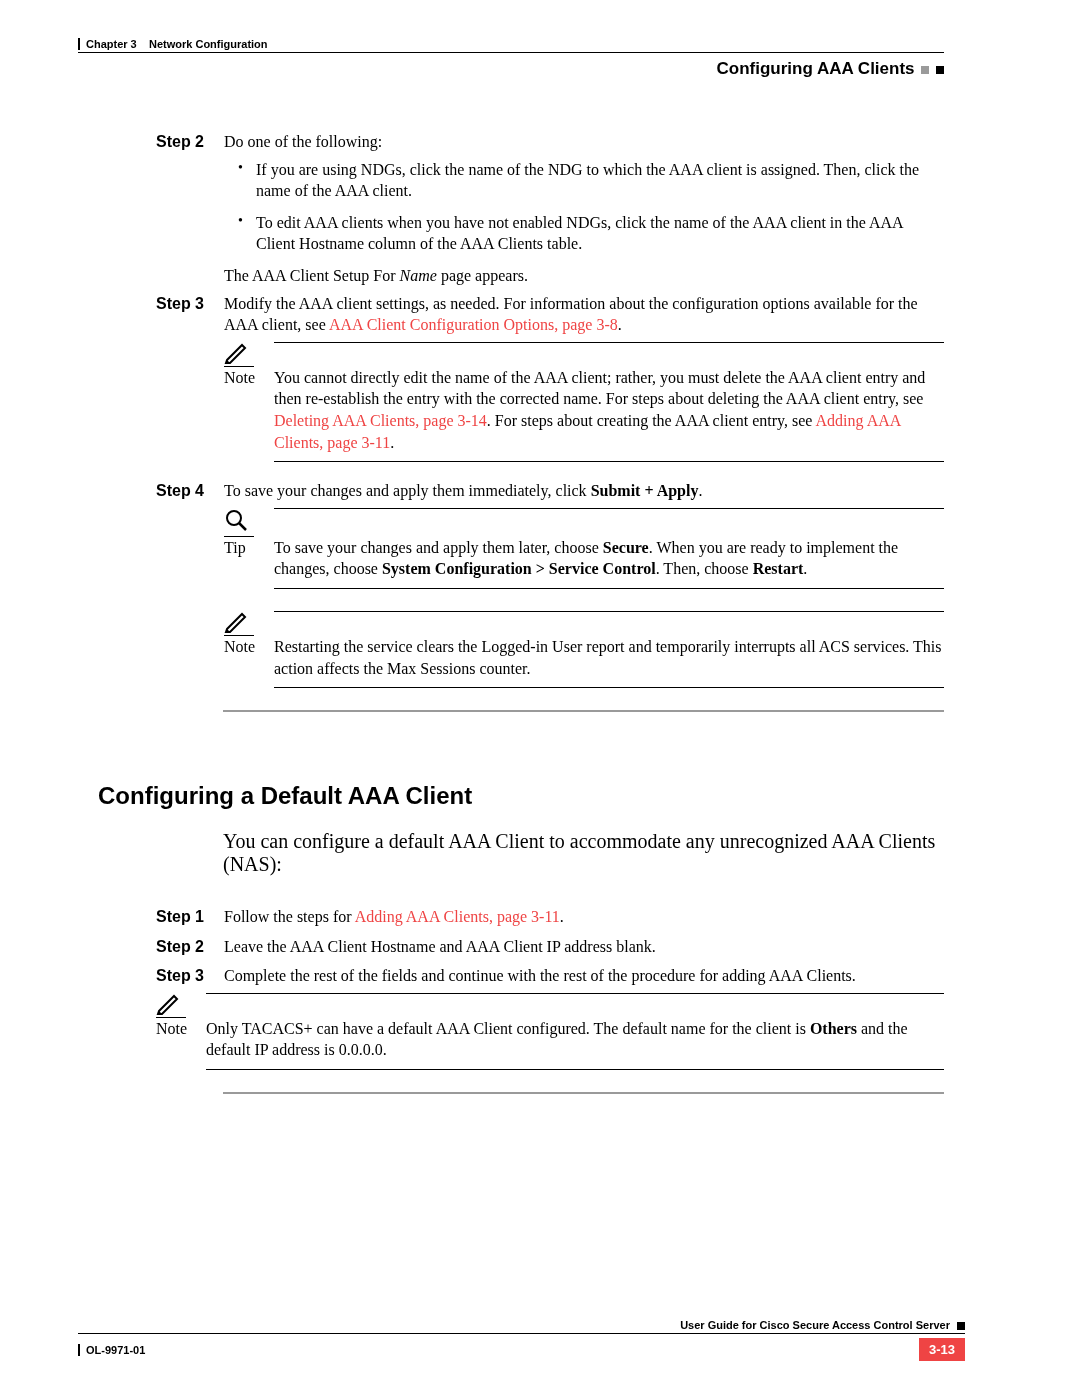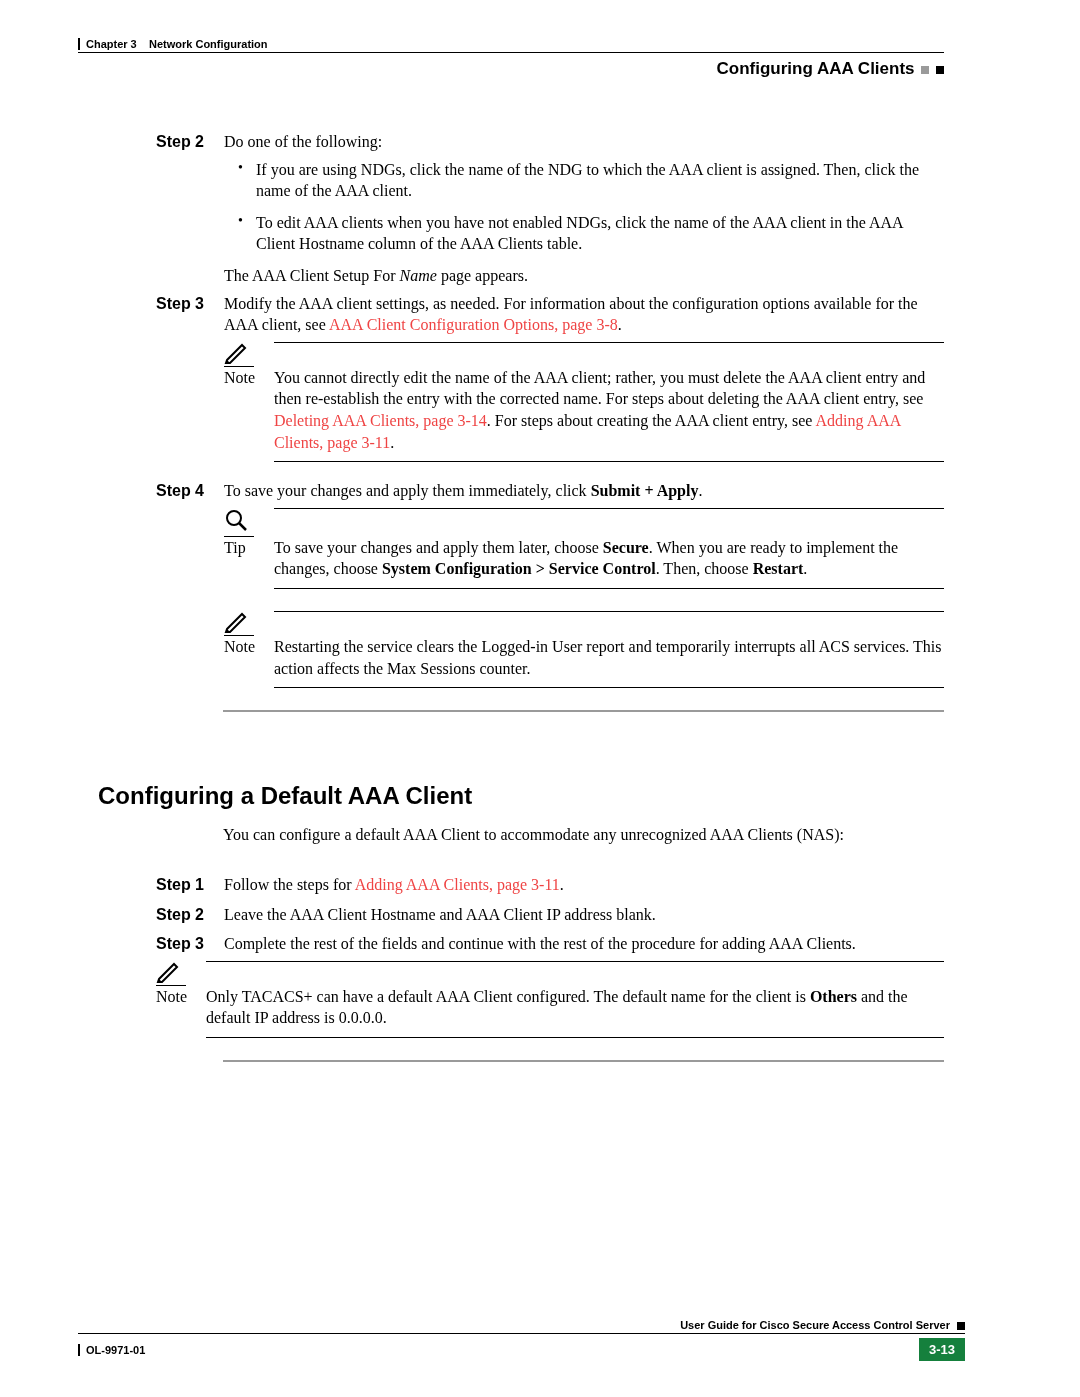--- a/index.html
+++ b/index.html
@@ -133,21 +133,21 @@
   }
 
   h2.section {
     font-family: Arial, Helvetica, sans-serif;
     font-weight: bold;
     font-size: 24px;
     margin: 70px 0 14px 20px;
   }
   .section-intro {
     font-family: "Times New Roman", Times, serif;
-    font-size: 16px;
+    font-size: 20px;
     margin-left: 145px;
     margin-bottom: 30px;
   }
 
   .steps2 {
     margin-left: 78px;
     display: grid;
     grid-template-columns: 68px 1fr;
     row-gap: 8px;
   }
@@ -179,21 +179,21 @@
     font-family: Arial, Helvetica, sans-serif;
     font-size: 11px;
     font-weight: bold;
     text-align: center;
   }
   .footer .row .left {
     border-left: 2px solid #000;
     padding-left: 6px;
   }
   .footer .pagenum {
-    background: #15803d;
+    background: #ef4444;
     color: #fff;
     padding: 4px 10px;
     font-size: 13px;
   }
   .italic { font-style: italic; }
   .bold { font-weight: bold; }
 </style>
 </head>
 <body>
 

